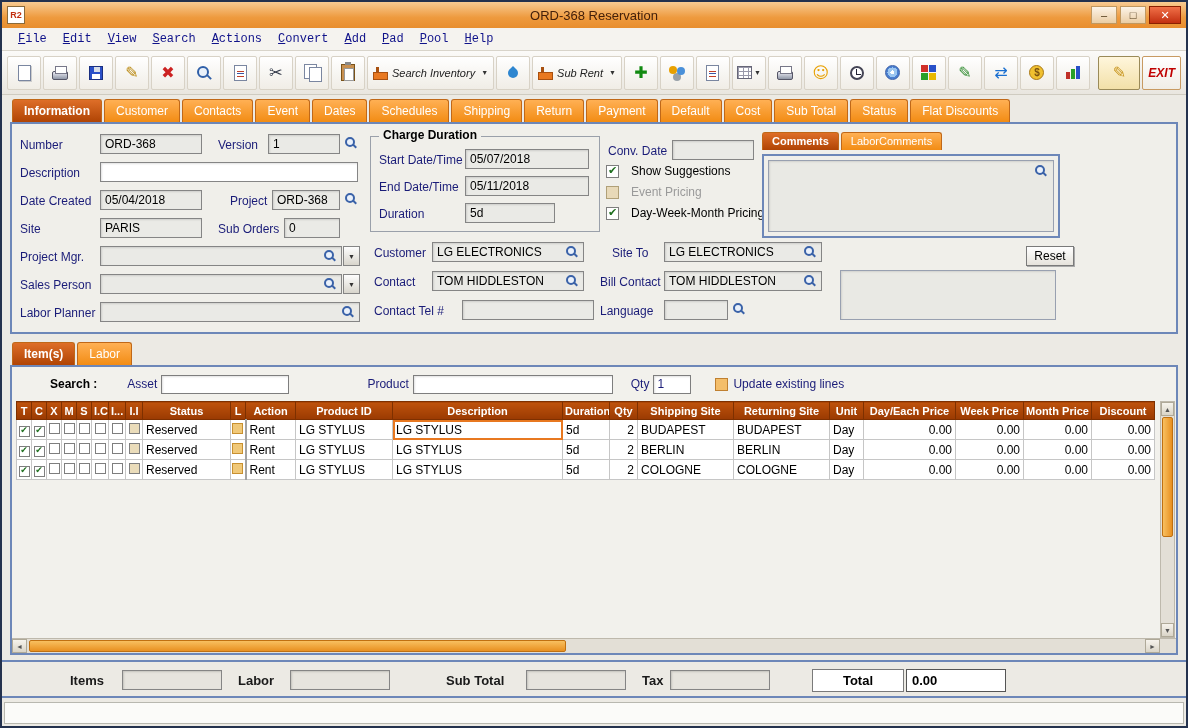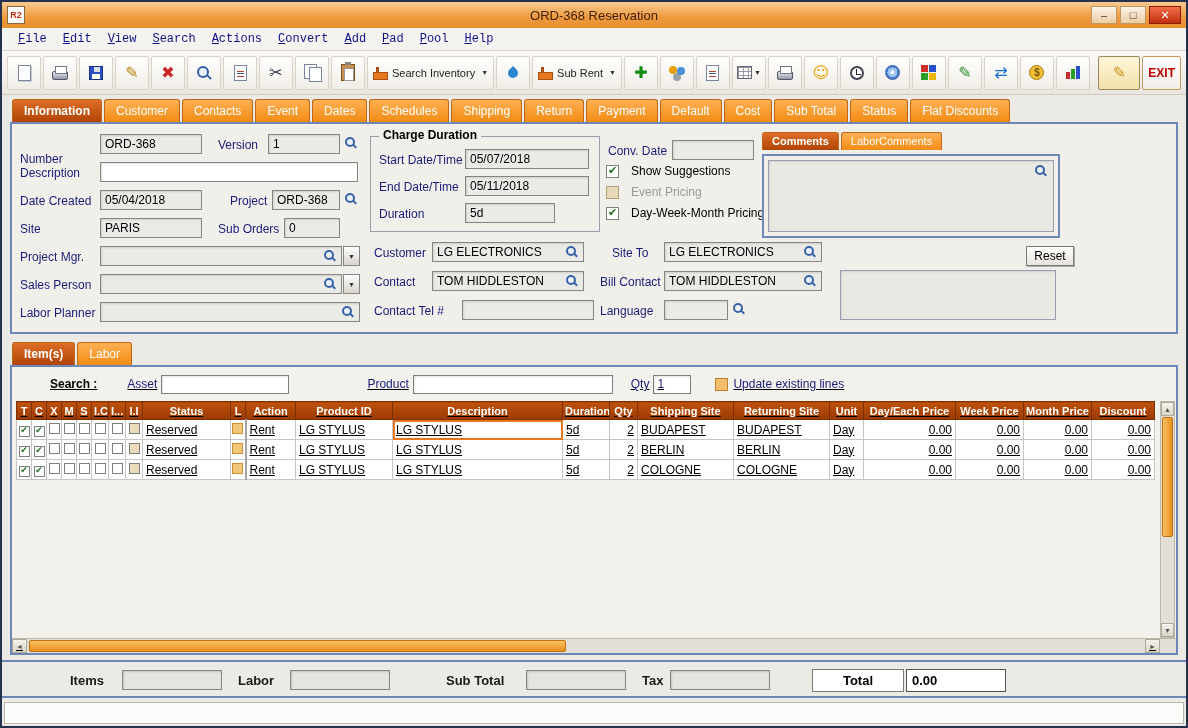--- a/index.html
+++ b/index.html
@@ -16,21 +16,21 @@
 
 
 .menubar { flex:0 0 23px; background:#F5F3EF; border-bottom:1px solid #D8D4CA; display:flex; align-items:center; padding-left:8px; }
 .menu-item { display:inline-block; color:#10128A; font-size:12px; padding:3px 8px;font-family:Liberation Mono, monospace; }
 .menu-item::first-letter { text-decoration:underline; }
 
 
 .toolbar { flex:0 0 44px; background:linear-gradient(#FBFAF8,#E9E6DF); border-bottom:1px solid #CFCBC0; display:flex; align-items:center; padding:3px 5px; gap:2px; }
 .tb-btn { height:34px; min-width:34px; border:1px solid #D8D2C6; background:linear-gradient(#FFFFFF,#F0EDE6); display:flex; align-items:center; justify-content:center; border-radius:2px; }
 .tb-btn.labeled { padding:0 5px; gap:4px; }
-.tb-label { font-size:11px; color:#222; white-space:nowrap; }
+.tb-label { font-size:11px; color:#222; white-space:nowrap;font-style:italic; }
 .tb-caret { font-size:7px; color:#333; margin-left:2px; }
 .tb-spacer { flex:1; }
 .tb-btn.highlight { border:1px solid #9A8A58; background:linear-gradient(#FFF6DC,#F2E0A8); min-width:42px; }
 .tb-btn.exit { border:1px solid #C89A62; }
 .tb-btn.exit .tb-label { color:#C00000; font-weight:bold; font-size:12px; }
 .glyph { font-size:16px; line-height:1; font-family:"DejaVu Sans",sans-serif; }
 
 
 .ic { position:relative; display:inline-block; }
 .ic-page { width:13px; height:16px; background:#FFF; border:1px solid #7A86A0; box-shadow:1px 1px 0 #CCC; }
@@ -99,21 +99,21 @@
 .cb.orange { background:#F4BE6A; border-color:#C08030; }
 .cb-col { position:absolute; display:flex; flex-direction:column; gap:7px; }
 .cb-row { display:flex; align-items:center; gap:12px; font-size:12px; color:#000; }
 .cb-row.disabled { color:#9A9A9A; }
 .comments-box { position:absolute; border:2px solid #6D87B8; background:#F0EFEA; }
 .comments-area { position:absolute; inset:4px; background:#E9E9E4; border:1px solid #98A0B0; box-shadow:inset 1px 1px 2px rgba(0,0,0,.1); }
 .reset-btn { position:absolute; height:20px; border:1px solid #7A7A7A; background:linear-gradient(#FFFFFF,#E6E3DC); font-size:12px; color:#000; display:flex; align-items:center; justify-content:center; box-shadow:1px 1px 0 #AAA; }
 .folder-box { position:absolute; background:#E9E9E4; border:1px solid #98A0B0; box-shadow:inset 1px 1px 2px rgba(0,0,0,.1); }
 
 
-.items-panel { margin:0 8px; border:2px solid #6D87B8; background:#F2F1EC; flex:1; display:flex; flex-direction:column; overflow:hidden;text-decoration:underline; }
+.items-panel { margin:0 8px; border:2px solid #6D87B8; background:#F2F1EC; flex:1; display:flex; flex-direction:column; overflow:hidden; }
 .search-row { flex:0 0 32px; display:flex; align-items:center; padding:4px 8px 2px 38px; font-size:12px; color:#1A1C78; }
 .search-row .strong { font-weight:bold; color:#000; }
 .inp { height:19px; border:1px solid #7E7E7E; background:#FFF; box-shadow:inset 1px 1px 2px rgba(0,0,0,.12); font-size:12px; padding:1px 3px; display:flex; align-items:center; }
 .table-zone { flex:1; position:relative; padding:2px 18px 0 4px; overflow:hidden; }
 table.items { border-collapse:collapse; table-layout:fixed; width:1138px; background:#FFF; }
 .items th { background:linear-gradient(#BE520C,#9A3A02); color:#FFF; font-size:11px; font-weight:bold; border:1px solid #7E3000; height:18px; padding:0 2px; overflow:hidden; white-space:nowrap; }
 .items td { border:1px solid #C6C6C6; font-size:12px; color:#000; height:20px; padding:0 3px; overflow:hidden; white-space:nowrap; background:#FFF; }
 .items td.num { text-align:right; }
 .items td.cbcell { text-align:center; padding:0; }
 .items td.action { border-left:2px solid #a3a3a3; }
@@ -274,21 +274,21 @@
       <div class="tab">Return</div>
       <div class="tab">Payment</div>
       <div class="tab">Default</div>
       <div class="tab">Cost</div>
       <div class="tab">Sub Total</div>
       <div class="tab">Status</div>
       <div class="tab">Flat Discounts</div>
     </div>
 
   <div class="info-panel">
-    <span class="lbl" style="left:8px;top:28px">Number</span>
+    <span class="lbl" style="left:8px;top:14px">Number</span>
     <div class="field" style="left:88px;top:10px;width:102px">ORD-368</div>
     <span class="lbl" style="left:206px;top:14px">Version</span>
     <div class="field" style="left:256px;top:10px;width:72px">1</div>
     <span class="mag abs" style="left:332px;top:12px"></span>
 
     <span class="lbl" style="left:8px;top:42px">Description</span>
     <div class="field white" style="left:88px;top:38px;width:258px"></div>
 
     <span class="lbl" style="left:8px;top:70px">Date Created</span>
     <div class="field" style="left:88px;top:66px;width:102px">05/04/2018</div>

